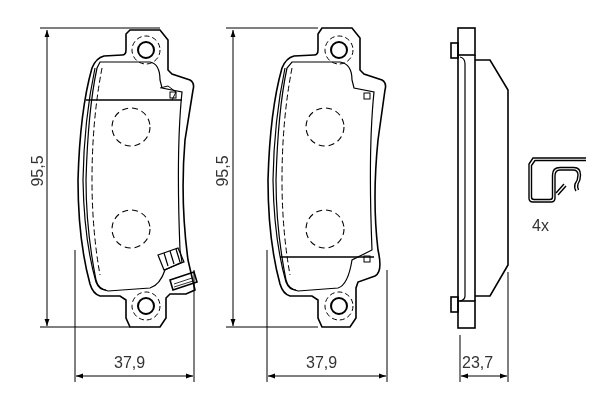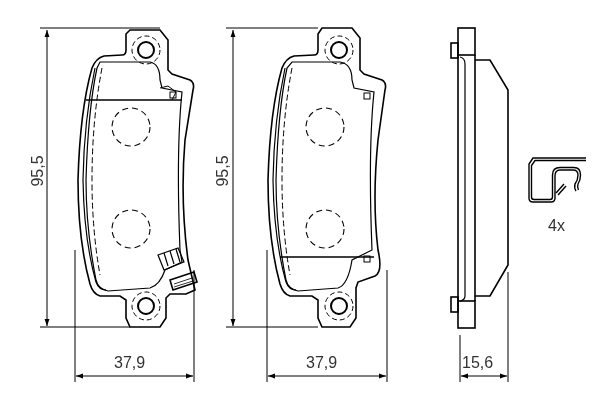--- a/index.html
+++ b/index.html
@@ -123,14 +123,14 @@
     <path d="M586,160.5 L535,160.5 L531.5,165.5 L531.5,197 Q531.5,199.5 534,199.5 L550,199.5 Q552.5,199.5 552.5,197 L552.5,175 Q552.5,167.5 560,167.5 L574,167.5 Q580.5,167.5 580.5,175 Q580.5,180 578,184 Q577,187 578.5,190"></path>
     <line x1="556" y1="193" x2="564" y2="184"></line>
     <line x1="558" y1="195" x2="566" y2="186"></line>
   </g>
 </svg>
 
 <div class="lbl vert" style="left:22px; top:163px;">95,5</div>
 <div class="lbl vert" style="left:207px; top:163px;">95,5</div>
 <div class="lbl" style="left:114px; top:355px;">37,9</div>
 <div class="lbl" style="left:306px; top:355px;">37,9</div>
-<div class="lbl" style="left:462px; top:355px;">15,6</div>
-<div class="lbl" style="left:548px; top:218px;text-align:right;">4x</div>
+<div class="lbl" style="left:462px; top:355px;">23,7</div>
+<div class="lbl" style="left:532px; top:218px;text-align:right;">4x</div>
 
 </body></html>

